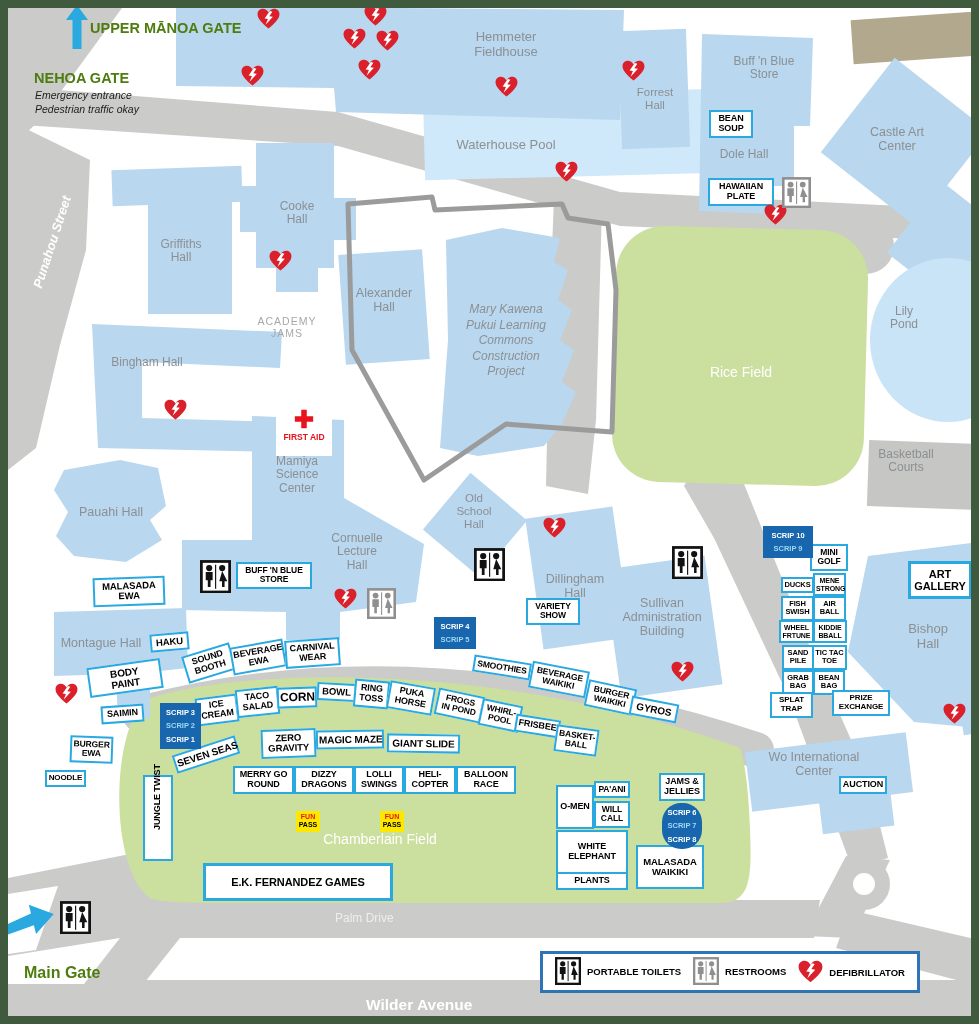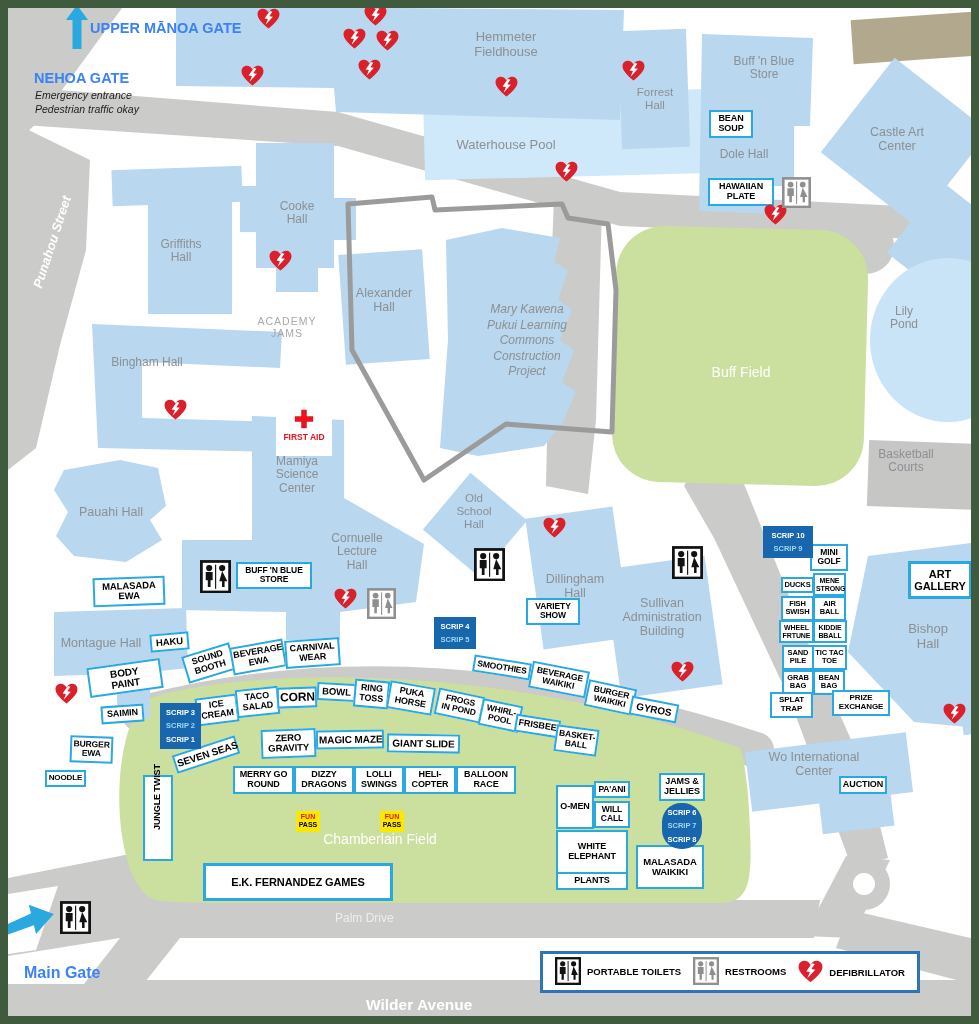--- a/index.html
+++ b/index.html
@@ -3,41 +3,41 @@
 <meta charset="utf-8">
 <style>
   html,body{margin:0;padding:0;background:#fff;}
   #map-root{position:relative;width:979px;height:1024px;background:#fff;overflow:hidden;
     font-family:"Liberation Sans",sans-serif;}
   #base{position:absolute;left:0;top:0;z-index:0;}
   .frame{position:absolute;inset:0;border:8px solid #3f5a3c;z-index:40;pointer-events:none;}
   .bl{position:absolute;transform:translateX(-50%);color:#8c9093;text-align:center;
       line-height:1.12;z-index:3;white-space:nowrap;}
   .bl.wh{color:#fff;}
-  .bl.it{font-style:italic;line-height:1.3;margin-left:21px;}
+  .bl.it{font-style:italic;line-height:1.3;}
   .bl.quad{color:#a6a8ab;letter-spacing:1px;}
   .booth{position:absolute;background:#fff;border:2px solid #2aa9e1;color:#000;font-weight:700;
       text-align:center;line-height:1.1;display:flex;flex-direction:column;justify-content:center;
       padding:2px 1px;box-sizing:border-box;z-index:6;letter-spacing:-0.1px;}
   .booth div{white-space:nowrap;}
   .booth.big{border-width:3px;}
   .scrip{position:absolute;background:#1766ae;color:#fff;font-weight:700;text-align:center;
       display:flex;flex-direction:column;justify-content:space-around;padding:3px 2px;
       box-sizing:border-box;font-size:7.5px;z-index:6;}
   .scrip .alt{color:#9fd8f3;}
   .fun{position:absolute;background:#ffe800;font-weight:700;text-align:center;font-size:7px;
       line-height:1.2;padding:2px 1px;width:24px;box-sizing:border-box;z-index:7;}
   .fun .f{color:#e8131c;}
   .fun .p{color:#000;}
   .heart{position:absolute;width:23px;height:21px;z-index:8;}
   .wc{position:absolute;z-index:8;}
   .firstaid{position:absolute;left:276px;top:394px;width:56px;height:62px;background:#fff;
       display:flex;flex-direction:column;align-items:center;justify-content:center;gap:2px;z-index:6;}
   .firstaid .t{color:#e8131c;font-weight:700;font-size:8.5px;white-space:nowrap;}
-  .gate{position:absolute;color:#3b82f6;font-weight:700;z-index:10;white-space:nowrap;}
+  .gate{position:absolute;color:#4d7c0f;font-weight:700;z-index:10;white-space:nowrap;}
   .gatesub{position:absolute;color:#1d1d1b;font-style:italic;font-size:10.5px;line-height:1.3;z-index:10;white-space:nowrap;}
   .street{position:absolute;color:#fff;font-weight:700;z-index:4;white-space:nowrap;}
   #punahou-street{left:52px;top:242px;transform:translate(-50%,-50%) rotate(-72deg);
       font-style:italic;font-size:13px;}
   #palm-drive{left:335px;top:911px;font-size:12px;color:#eeefed;font-weight:400;}
   #wilder-avenue{left:366px;top:996px;font-size:15.5px;}
   #main-gate{left:24px;top:964px;font-size:16px;}
   #upper-manoa{left:90px;top:20px;font-size:14.5px;}
   #nehoa{left:34px;top:70px;font-size:14.5px;}
   #nehoa-sub{left:35px;top:89px;}
@@ -218,21 +218,21 @@
       <div>JAMS</div>
     </div>
     <div class="bl it" style="left: 506px; top: 302px; font-size: 12px;">
       <div>Mary Kawena</div>
       <div>Pukui Learning</div>
       <div>Commons</div>
       <div>Construction</div>
       <div>Project</div>
     </div>
     <div class="bl wh" style="left: 741px; top: 365px; font-size: 14px;">
-      <div>Buff Field</div>
+      <div>Rice Field</div>
     </div>
     <div class="bl " style="left: 904px; top: 305px; font-size: 12px;">
       <div>Lily</div>
       <div>Pond</div>
     </div>
     <div class="bl " style="left: 906px; top: 448px; font-size: 12px;">
       <div>Basketball</div>
       <div>Courts</div>
     </div>
     <div class="bl " style="left: 111px; top: 505px; font-size: 12.5px;">

